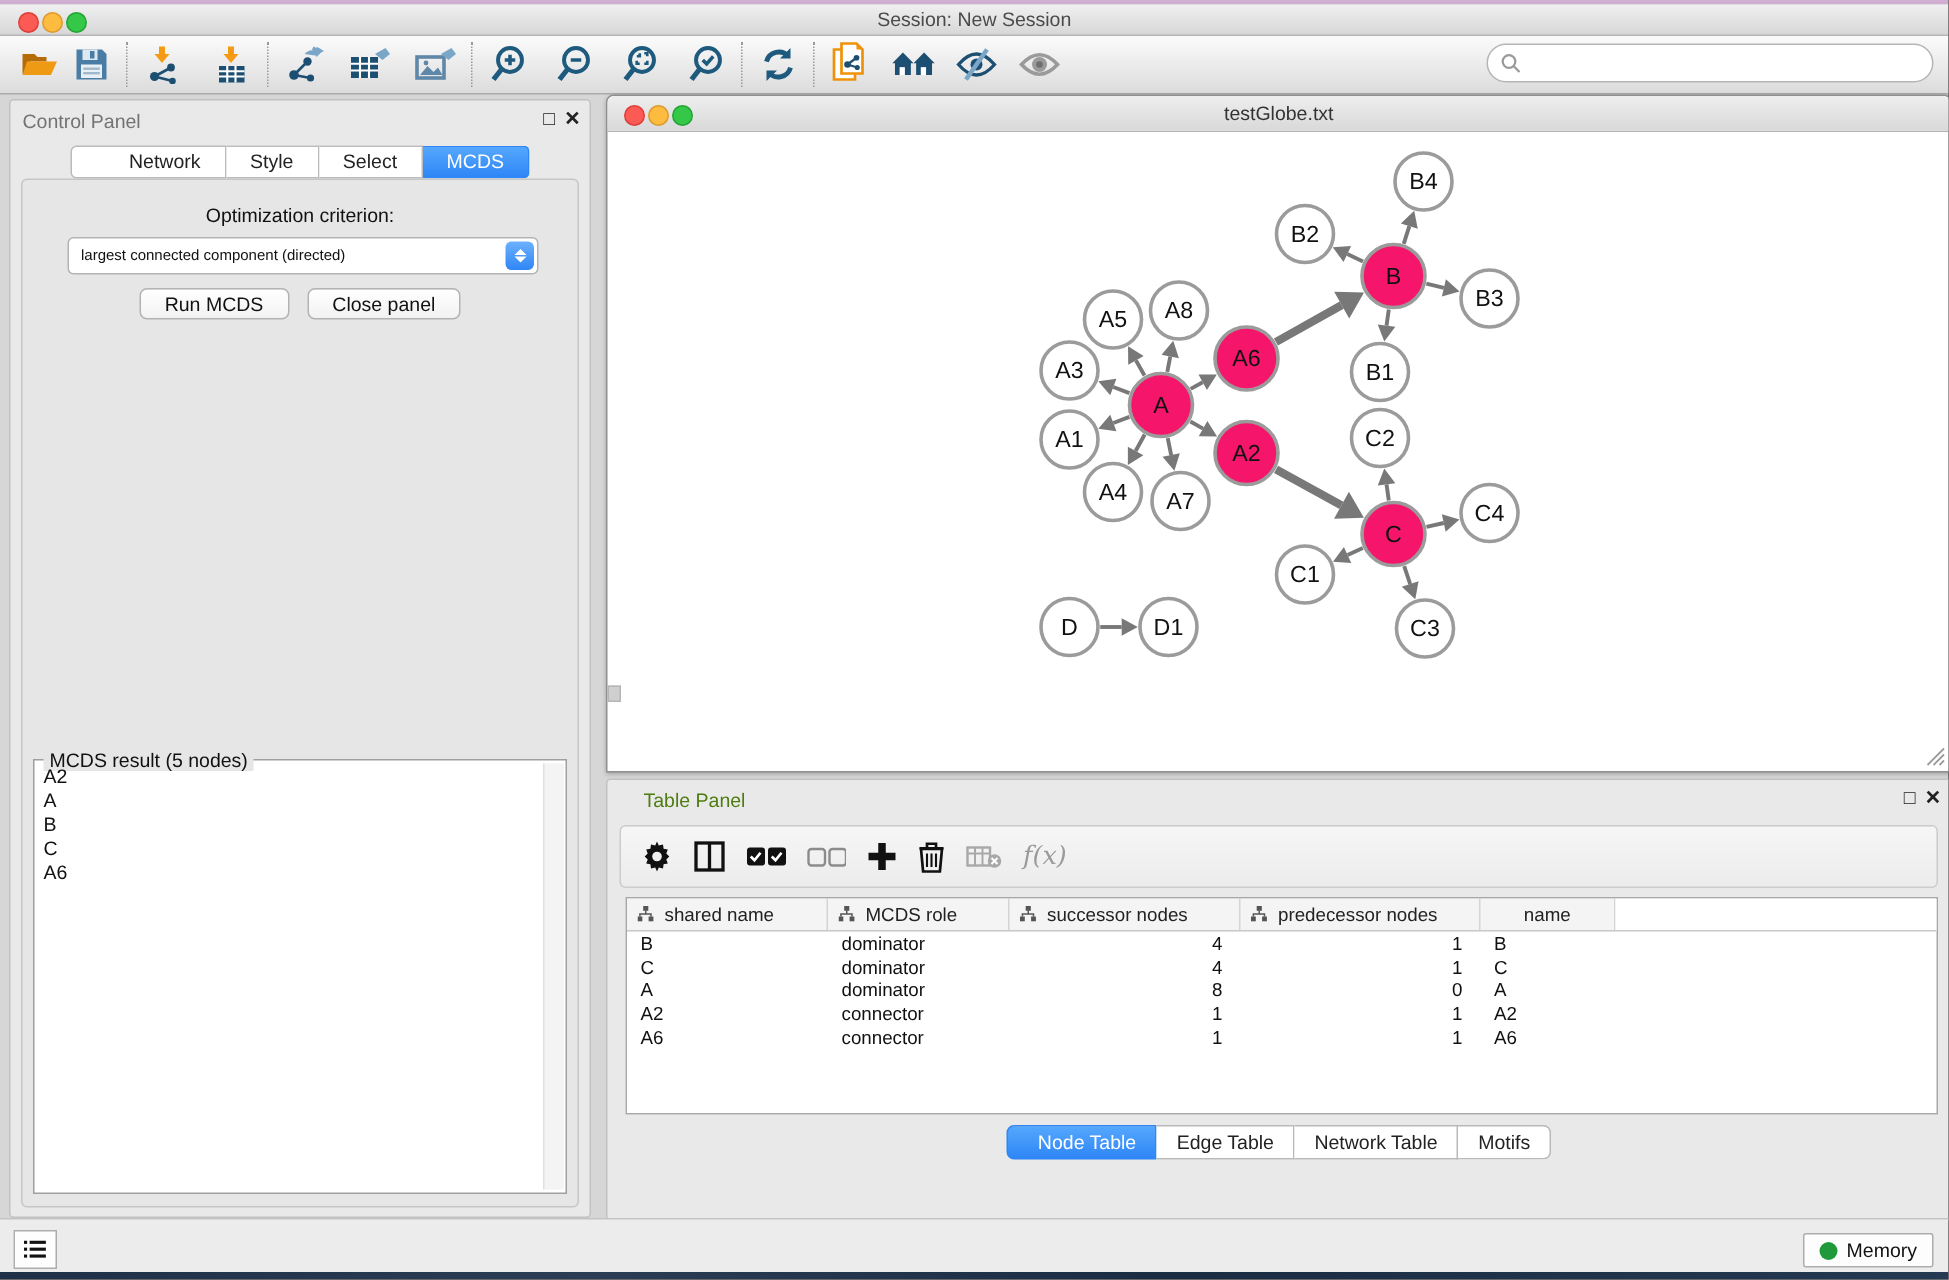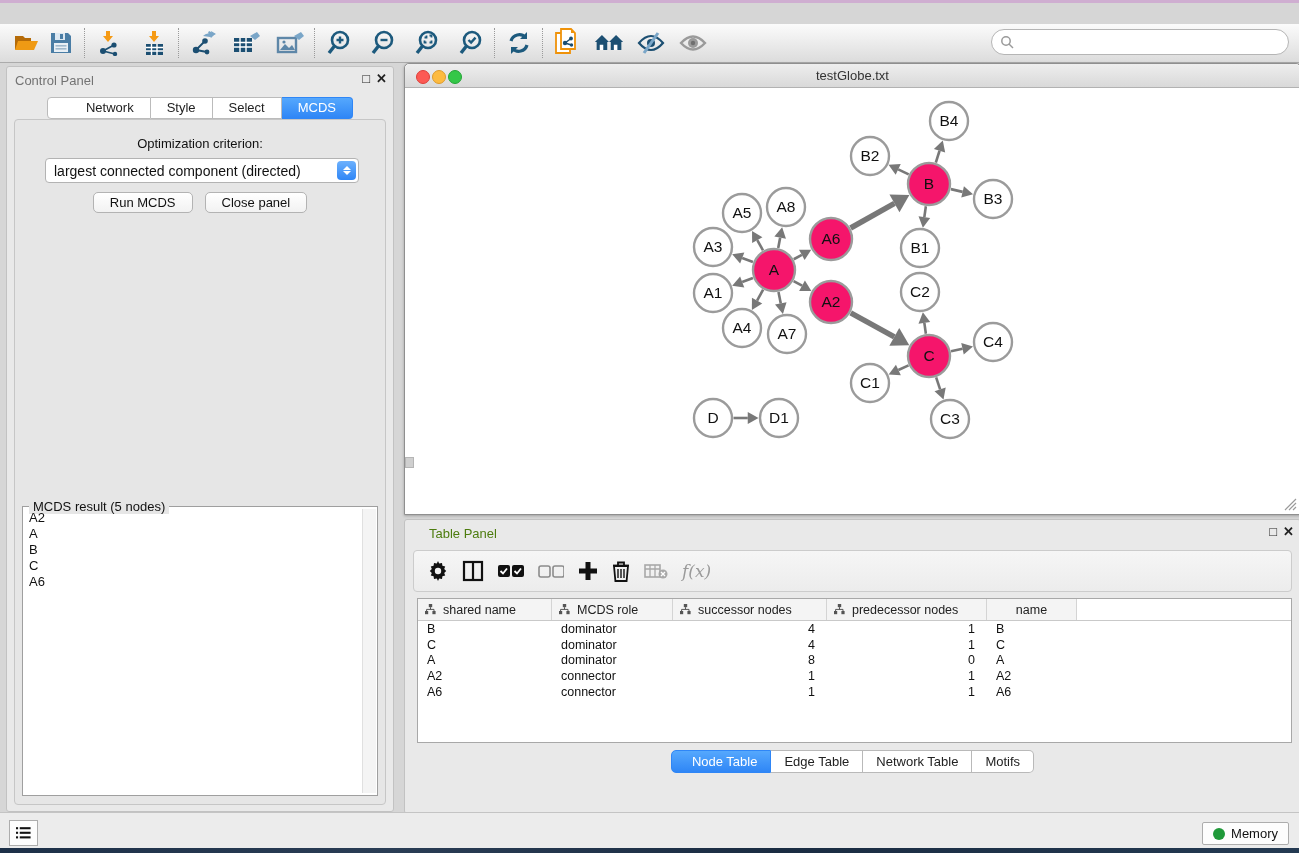--- a/index.html
+++ b/index.html
@@ -36,21 +36,21 @@
   .ctab{height:20px;line-height:20px;padding:0 16px;background:#fff;border:1px solid #bbb;
     border-left:none;font-size:13px;color:#222;}
   .ctab:first-child{border-left:1px solid #bbb;border-radius:4px 0 0 4px;padding-left:38px;}
   .ctab:last-child{border-radius:0 4px 4px 0;}
   .ctab.active{background:linear-gradient(#55a8fd,#2f86f6);color:#fff;border-color:#2f86f6;}
   #cp-content{position:absolute;left:7px;right:7px;top:52px;bottom:6px;
     background:#e6e6e6;border:1px solid #c6c6c6;border-radius:4px;}
   #opt-label{position:absolute;left:0;right:0;top:16px;text-align:center;font-size:13px;color:#111;}
   #criterion{position:absolute;left:30px;top:38px;width:312px;height:23px;background:#fff;
     border:1px solid #b3b3b3;border-radius:4px;display:flex;align-items:center;}
-  #criterion .val{flex:1;font-size:14px;padding-left:8px;color:#111;white-space:nowrap;}
+  #criterion .val{flex:1;font-size:10px;padding-left:8px;color:#111;white-space:nowrap;}
   #criterion .stepper{width:19px;height:19px;margin-right:2px;border-radius:4px;
     background:linear-gradient(#6db1fd,#2f86f6);display:flex;flex-direction:column;
     align-items:center;justify-content:center;gap:1px;}
   .chev{width:0;height:0;border-left:4px solid transparent;border-right:4px solid transparent;}
   .chev.up{border-bottom:4px solid #fff;}
   .chev.down{border-top:4px solid #fff;}
   #cp-buttons{position:absolute;left:0;right:0;top:72px;display:flex;justify-content:center;gap:12px;}
   .macbtn{height:21px;background:linear-gradient(#ffffff,#f2f2f2);border:1px solid #b3b3b3;
     border-radius:5px;font-size:13px;padding:0 16px;color:#111;font-family:"Liberation Sans",sans-serif;}
   #mcds-fieldset{position:absolute;left:7px;right:7px;top:386px;bottom:8px;
@@ -109,20 +109,26 @@
   #desktop-bottom{position:absolute;left:0;top:848px;width:1299px;height:5px;
     background:linear-gradient(90deg,#1d3048,#2a3d55 30%,#1a2c42 60%,#243a52);}
 </style>
 </head>
 <body>
 
 <div id="screen">
 
   <div id="desktop-top"></div>
 
+  <div id="titlebar">
+    <span class="tl red" style="left:12px"></span>
+    <span class="tl yellow" style="left:28px"></span>
+    <span class="tl green" style="left:44px"></span>
+    <div class="title">Session: New Session</div>
+  </div>
 
   <div id="toolbar">
     <button class="tbtn" style="margin-left:10px">
       <svg width="26" height="24" viewBox="0 0 26 24">
         <path d="M1 5h8l2 2h6v3H6L2 19 1 18z" fill="#b56b08"></path>
         <path d="M4 10h20l-4 9H1z" fill="#ef9a14"></path>
       </svg>
     </button>
     <button class="tbtn">
       <svg width="24" height="24" viewBox="0 0 24 24">

